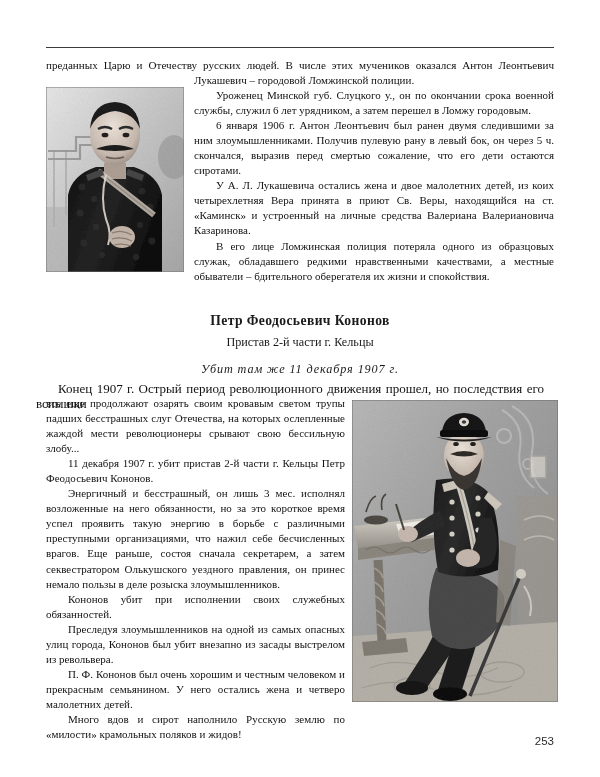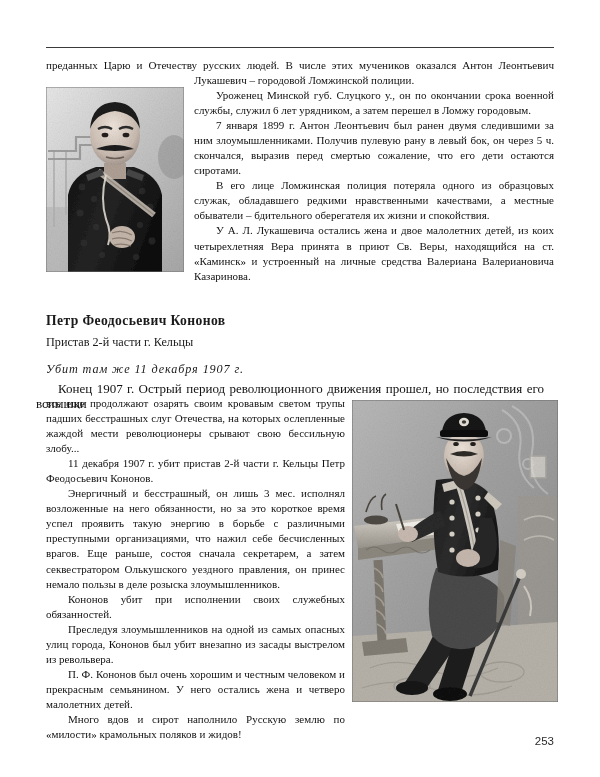--- a/index.html
+++ b/index.html
@@ -89,21 +89,21 @@
     top: 73px;
     width: 360px;
   }
 
   
   .title-block {
     position: absolute;
     left: 46px;
     top: 313px;
     width: 508px;
-    text-align: left;
+    text-align: center;
   }
   .person-name {
     font-size: 13.6px;
     font-weight: bold;
     letter-spacing: 0.4px;
     margin-bottom: 6px;
   }
   .person-rank {
     font-size: 12.2px;
     margin-bottom: 12px;
@@ -272,23 +272,23 @@
           </g>
         </g>
         <rect width="138" height="185" fill="none" stroke="#787878" stroke-width="1"></rect>
       </g>
     </svg>
   </div>
 
   <div class="col" id="col-top">
     <p class="noind">Лукашевич – городовой Ломжинской полиции.</p>
     <p class="ind">Уроженец Минской губ. Слуцкого у., он по окончании срока военной службы, служил 6 лет урядником, а затем перешел в Ломжу городовым.</p>
-    <p class="ind">7 января 1899 г. Антон Леонтьевич был ранен двумя следившими за ним злоумышленниками. Получив пулевую рану в левый бок, он через 5 ч. скончался, выразив перед смертью сожаление, что его дети остаются сиротами.</p>
+    <p class="ind">6 января 1906 г. Антон Леонтьевич был ранен двумя следившими за ним злоумышленниками. Получив пулевую рану в левый бок, он через 5 ч. скончался, выразив перед смертью сожаление, что его дети остаются сиротами.</p>
+    <p class="ind">У А. Л. Лукашевича остались жена и двое малолетних детей, из коих четырехлетняя Вера принята в приют Св. Веры, находящийся на ст. «Каминск» и устроенный на личные средства Валериана Валериановича Казаринова.</p>
     <p class="ind">В его лице Ломжинская полиция потеряла одного из образцовых служак, обладавшего редкими нравственными качествами, а местные обыватели – бдительного оберегателя их жизни и спокойствия.</p>
-    <p class="ind">У А. Л. Лукашевича остались жена и двое малолетних детей, из коих четырехлетняя Вера принята в приют Св. Веры, находящийся на ст. «Каминск» и устроенный на личные средства Валериана Валериановича Казаринова.</p>
   </div>
 
   <div class="title-block">
     <div class="person-name">Петр Феодосьевич Кононов</div>
     <div class="person-rank">Пристав 2-й части г.  Кельцы</div>
     <div class="person-fate">Убит там же 11 декабря 1907 г.</div>
   </div>
 
   <div id="lead-line2">
     <span>Конец 1907 г. Острый период революционного движения прошел, но последствия его вспышки</span>

